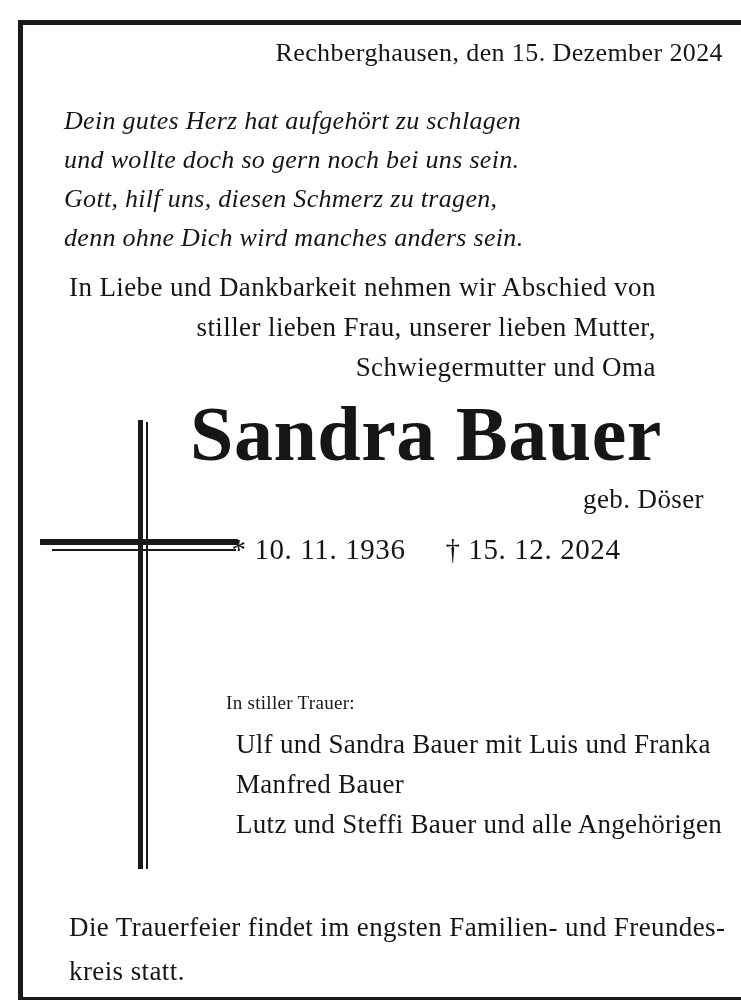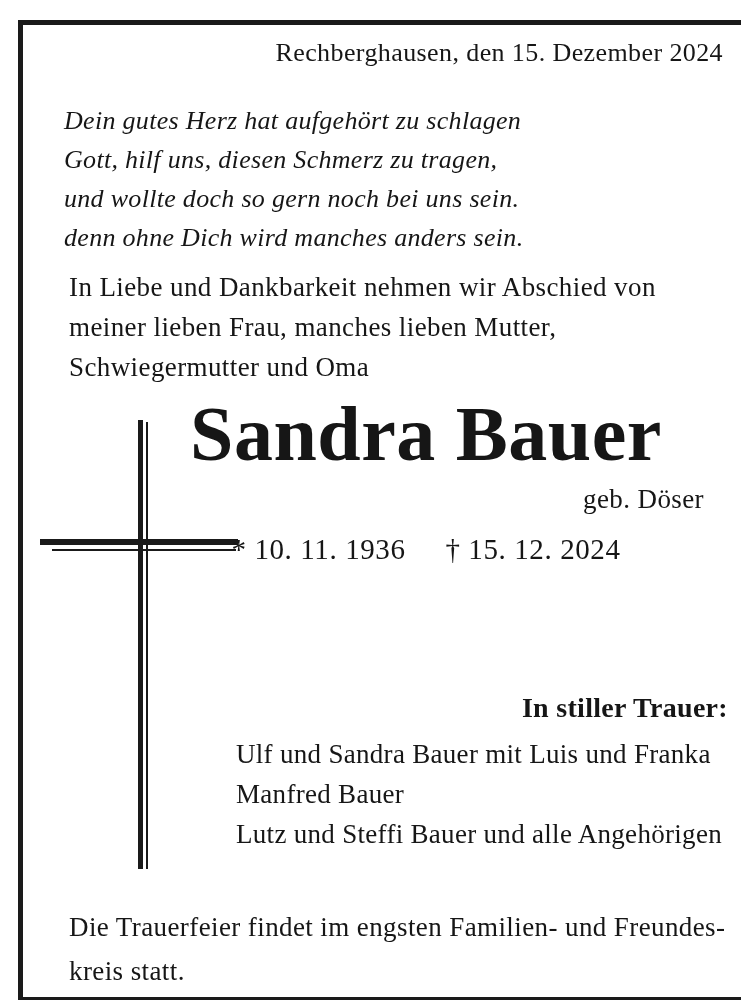--- a/index.html
+++ b/index.html
@@ -33,20 +33,21 @@
     line-height: 33px;
     letter-spacing: 0.3px;
   }
   .poem div { white-space: nowrap; }
   .intro {
     position: absolute;
     left: 45px; top: 246px;
     font-size: 27px;
     line-height: 34px;
     letter-spacing: 0.4px;
+    text-align: right;
   }
   .intro div { white-space: nowrap; }
 
   
   .cross { position: absolute; left: 0; top: 0; }
   .cross .v-thick { position: absolute; left: 114px; top: 396px; width: 5px;  height: 449px; background: #1a1a1a; }
   .cross .v-thin  { position: absolute; left: 122px; top: 398px; width: 2px;  height: 447px; background: #1a1a1a; }
   .cross .h-thick { position: absolute; left: 16px;  top: 515px; width: 198px; height: 6px; background: #1a1a1a; }
   .cross .h-thin  { position: absolute; left: 28px;  top: 525px; width: 184px; height: 2px; background: #1a1a1a; }
 
@@ -57,21 +58,21 @@
     font-weight: bold;
     line-height: 84px;
     letter-spacing: 0.5px;
     white-space: nowrap;
   }
   .maiden-name { top: 466px; font-size: 27px; letter-spacing: 0.4px; text-align: right; }
   .dates { top: 515px; font-size: 29px; letter-spacing: 0.6px; white-space: nowrap; }
   .dates .death { margin-left: 26px; }
 
   .mourning { position: absolute; left: 206px; top: 668px; font-size: 27px; letter-spacing: 0.3px; }
-  .mourning-heading { font-weight: bold; margin-left: 2px; margin-bottom: 13px; font-size: 28px; text-align: right; }
+  .mourning-heading { font-weight: normal; margin-left: 2px; margin-bottom: 13px; font-size: 19px; }
   .mourning-names div { line-height: 34px; white-space: nowrap; }
 
   .footer {
     position: absolute;
     left: 45px; top: 884px;
     font-size: 27px;
     line-height: 38px;
     letter-spacing: 0.4px;
   }
   .footer div { white-space: nowrap; }
@@ -80,28 +81,28 @@
 <body>
 
 <div>
 
   <div class="frame"></div>
 
   <div class="dateline">Rechberghausen, den 15. Dezember 2024</div>
 
   <div class="poem">
     <div>Dein gutes Herz hat aufgehört zu schlagen</div>
+    <div>und wollte doch so gern noch bei uns sein.</div>
     <div>Gott, hilf uns, diesen Schmerz zu tragen,</div>
-    <div>und wollte doch so gern noch bei uns sein.</div>
     <div>denn ohne Dich wird manches anders sein.</div>
   </div>
 
   <div class="intro">
     <div>In Liebe und Dankbarkeit nehmen wir Abschied von</div>
-    <div>meiner lieben Frau, manches lieben Mutter,</div>
+    <div>stiller lieben Frau, unserer lieben Mutter,</div>
     <div>Schwiegermutter und Oma</div>
   </div>
 
   <div class="cross">
     <div class="v-thick"></div>
     <div class="v-thin"></div>
     <div class="h-thick"></div>
     <div class="h-thin"></div>
   </div>
 

